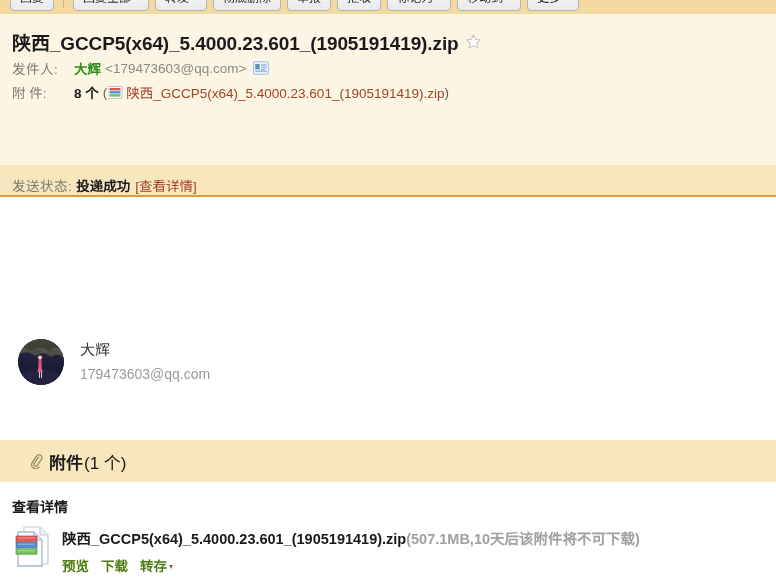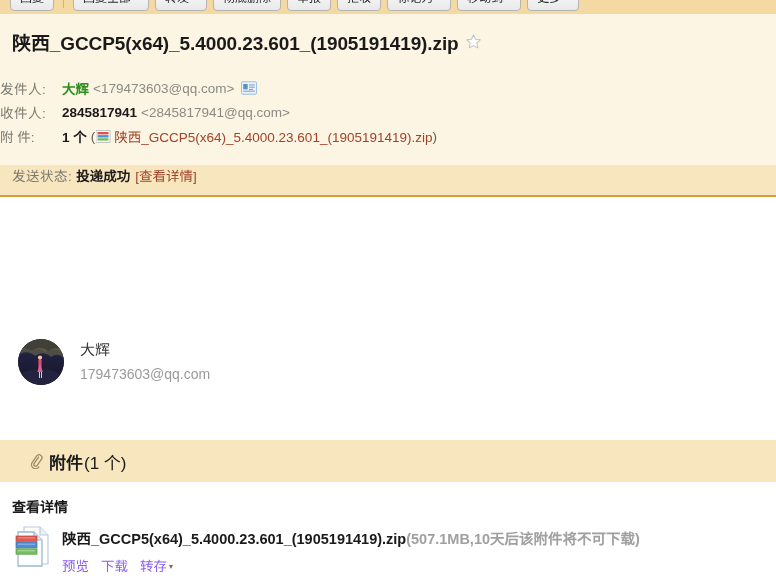--- a/index.html
+++ b/index.html
@@ -93,22 +93,22 @@
   }
   .star-icon {
     margin-left: 6px;
     width: 17px;
     height: 17px;
     flex: 0 0 auto;
     display: inline-block;
   }
 
   .meta {
-    margin-top: 20px;
-    padding-left: 0;
+    margin-top: 0;
+    padding-left: 12px;
   }
   .meta-row {
     display: flex;
     align-items: center;
     height: 24px;
     font-size: 13.5px;
     white-space: nowrap;
   }
   .meta-label {
     color: #7a7a70;
@@ -165,21 +165,21 @@
   
   .status-strip {
     position: absolute;
     left: 0; top: 165px;
     width: 776px;
     height: 32px;
     background: #f8e6bf;
     border-bottom: 2px solid #d79b3c;
     box-sizing: border-box;
     display: flex;
-    align-items: flex-start;
+    align-items: flex-end;
     padding-left: 12px;
     font-size: 13.5px;
   }
   .status-label {
     color: #7a7a70;
     letter-spacing: 0.5px;
   }
   .status-value {
     color: #1a1a1a;
     font-weight: bold;
@@ -299,23 +299,24 @@
   .att-file-info {
     color: #a0a0a0;
   }
   .att-actions {
     margin-top: 7px;
     font-size: 13.5px;
     display: flex;
     align-items: center;
   }
   .att-action {
-    color: #8b5cf6;
+    color: #4d7c0f;
     text-decoration: none;
     margin-right: 12px;
+    font-weight: bold;
   }
   .att-action.last {
     margin-right: 2px;
   }
   .action-caret {
     font-size: 8px;
     color: #8c6a4a;
     position: relative;
     top: 1px;
   }
@@ -386,29 +387,24 @@
             <rect x="2.5" y="3" width="5" height="6" fill="#5f8fbe"></rect>
             <rect x="9" y="3.5" width="6.5" height="1.2" fill="#7ba3cc"></rect>
             <rect x="9" y="6" width="6.5" height="1.2" fill="#7ba3cc"></rect>
             <rect x="9" y="8.5" width="4.5" height="1.2" fill="#7ba3cc"></rect>
             <rect x="2.5" y="10.5" width="13" height="1.2" fill="#7ba3cc"></rect>
           </svg>
         </span>
       </div>
 
 
-      <div class="meta-row">
-        <span class="meta-label">收件人:</span>
-        <span class="recipient-name">2845817941</span>
-        <span class="addr">&lt;2845817941@qq.com&gt;</span>
-      </div>
 
       <div class="meta-row">
         <span class="meta-label wide-space">附 件:</span>
-        <span class="att-count">1 个</span>
+        <span class="att-count">8 个</span>
         <span class="paren" style="margin-left:4px;">(</span>
         <span class="zip-mini-icon">
           <svg viewBox="0 0 15 13" width="15" height="13" aria-hidden="true">
             <rect x="0" y="0.5" width="14" height="12" fill="#ffffff" stroke="#b9b9b9" stroke-width="0.8"></rect>
             <rect x="1.5" y="2" width="11" height="2.4" fill="#d9534f"></rect>
             <rect x="1.5" y="5.1" width="11" height="2.4" fill="#4f8fd9"></rect>
             <rect x="1.5" y="8.2" width="11" height="2.4" fill="#6fbf5f"></rect>
           </svg>
         </span>
         <a class="att-name-link" href="#">陕西_GCCP5(x64)_5.4000.23.601_(1905191419).zip</a>

